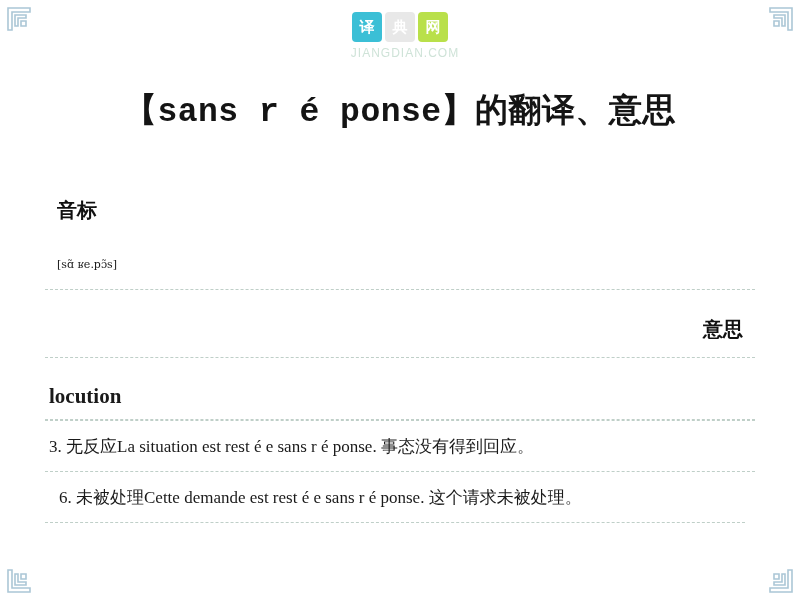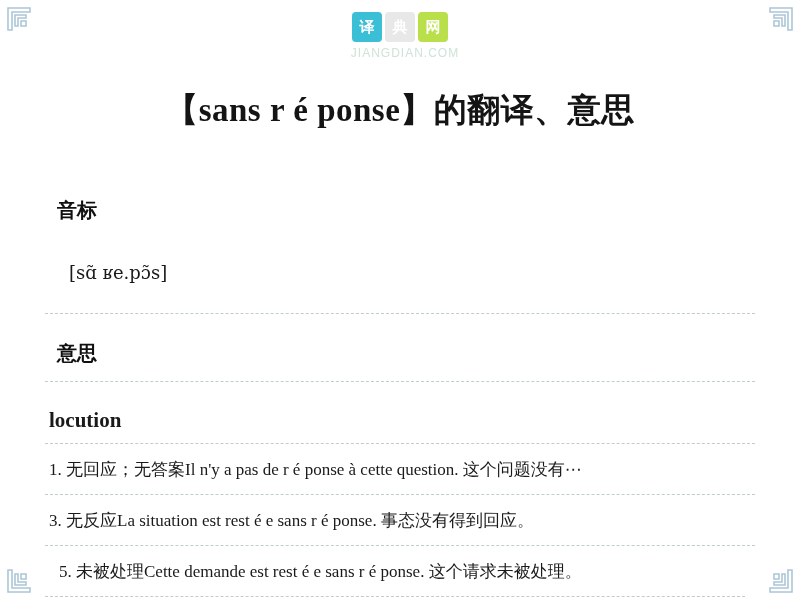--- a/index.html
+++ b/index.html
@@ -71,53 +71,53 @@
     width: 800px;
     height: 600px;
     box-sizing: border-box;
     padding: 0 45px;
   }
 
   h1.title {
     margin: 0;
     padding-top: 88px;
     text-align: center;
-    font-family: Liberation Serif, serif;
+    font-family: Liberation Mono, monospace;
     font-weight: bold;
     font-size: 33px;
     color: #141414;
     letter-spacing: 0.5px;
     white-space: nowrap;
   }
 
   .section-head {
     margin: 12px;
     font-family: "Liberation Sans", sans-serif;
     font-weight: bold;
     font-size: 20px;
     color: #111111;
   }
 
   .phon-head { padding-top: 52px; }
 
   .phonetic {
-    margin: 16px;
+    margin: 4px;
     padding: 22px 0 14px 8px;
     font-family: "DejaVu Serif", serif;
-    font-size: 18px;
+    font-size: 11px;
     color: #1a1a1a;
   }
 
   .divider {
     border: 0;
     border-top: 1px dashed #bfcfc8;
     margin: 0;
   }
 
-  .mean-head { padding-top: 14px; }
+  .mean-head { padding-top: 14px; text-align: right; }
 
   .pos {
     margin: 0;
     padding: 26px 0 10px 4px;
     font-family: "Liberation Serif", serif;
     font-weight: bold;
     font-size: 21px;
     color: #1a1a1a;
   }
 
@@ -193,25 +193,24 @@
   <hr class="divider">
 
   <h2 class="section-head mean-head">意思</h2>
 
   <hr class="divider" style="margin-top:14px;">
 
   <p class="pos">locution</p>
 
   <hr class="divider">
 
-  <p class="sense">1. 无回应；无答案Il n'y a pas de r é ponse  à  cette question. 这个问题没有⋯</p>
 
   <hr class="divider">
 
   <p class="sense">3. 无反应La situation est rest é e sans r é ponse. 事态没有得到回应。</p>
 
   <hr class="divider">
 
-  <p class="sense indent">5. 未被处理Cette demande est rest é e sans r é ponse. 这个请求未被处理。</p>
+  <p class="sense indent">6. 未被处理Cette demande est rest é e sans r é ponse. 这个请求未被处理。</p>
 
   <hr class="divider short">
 
 </div>
 
 </body></html>

